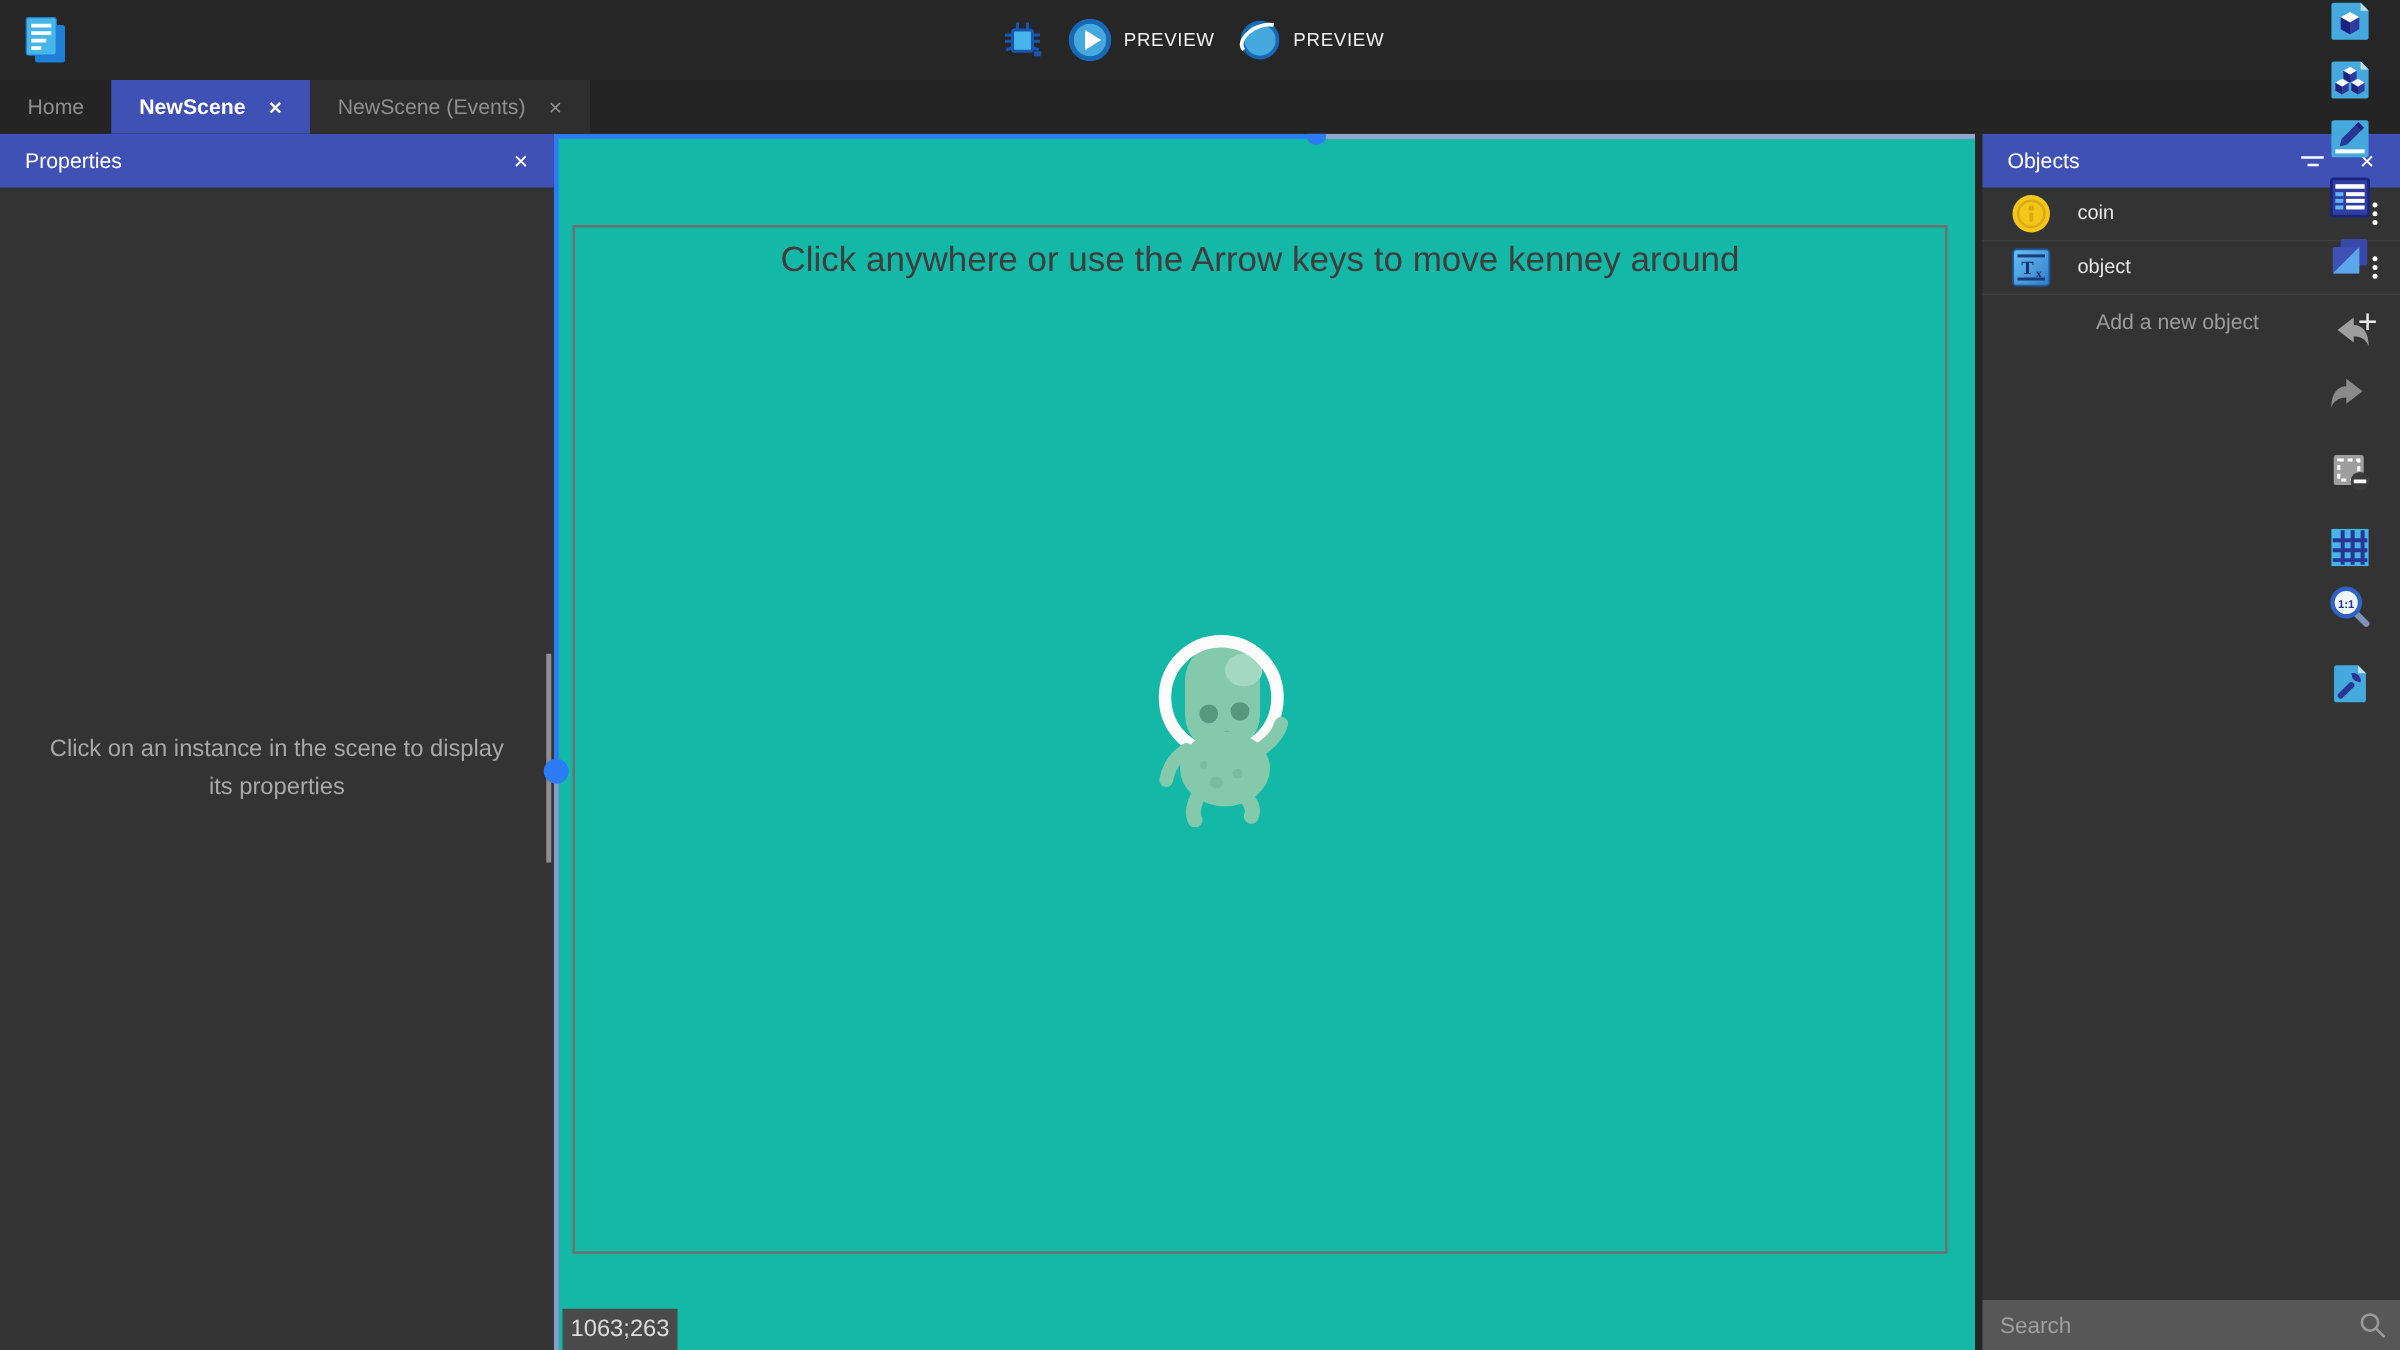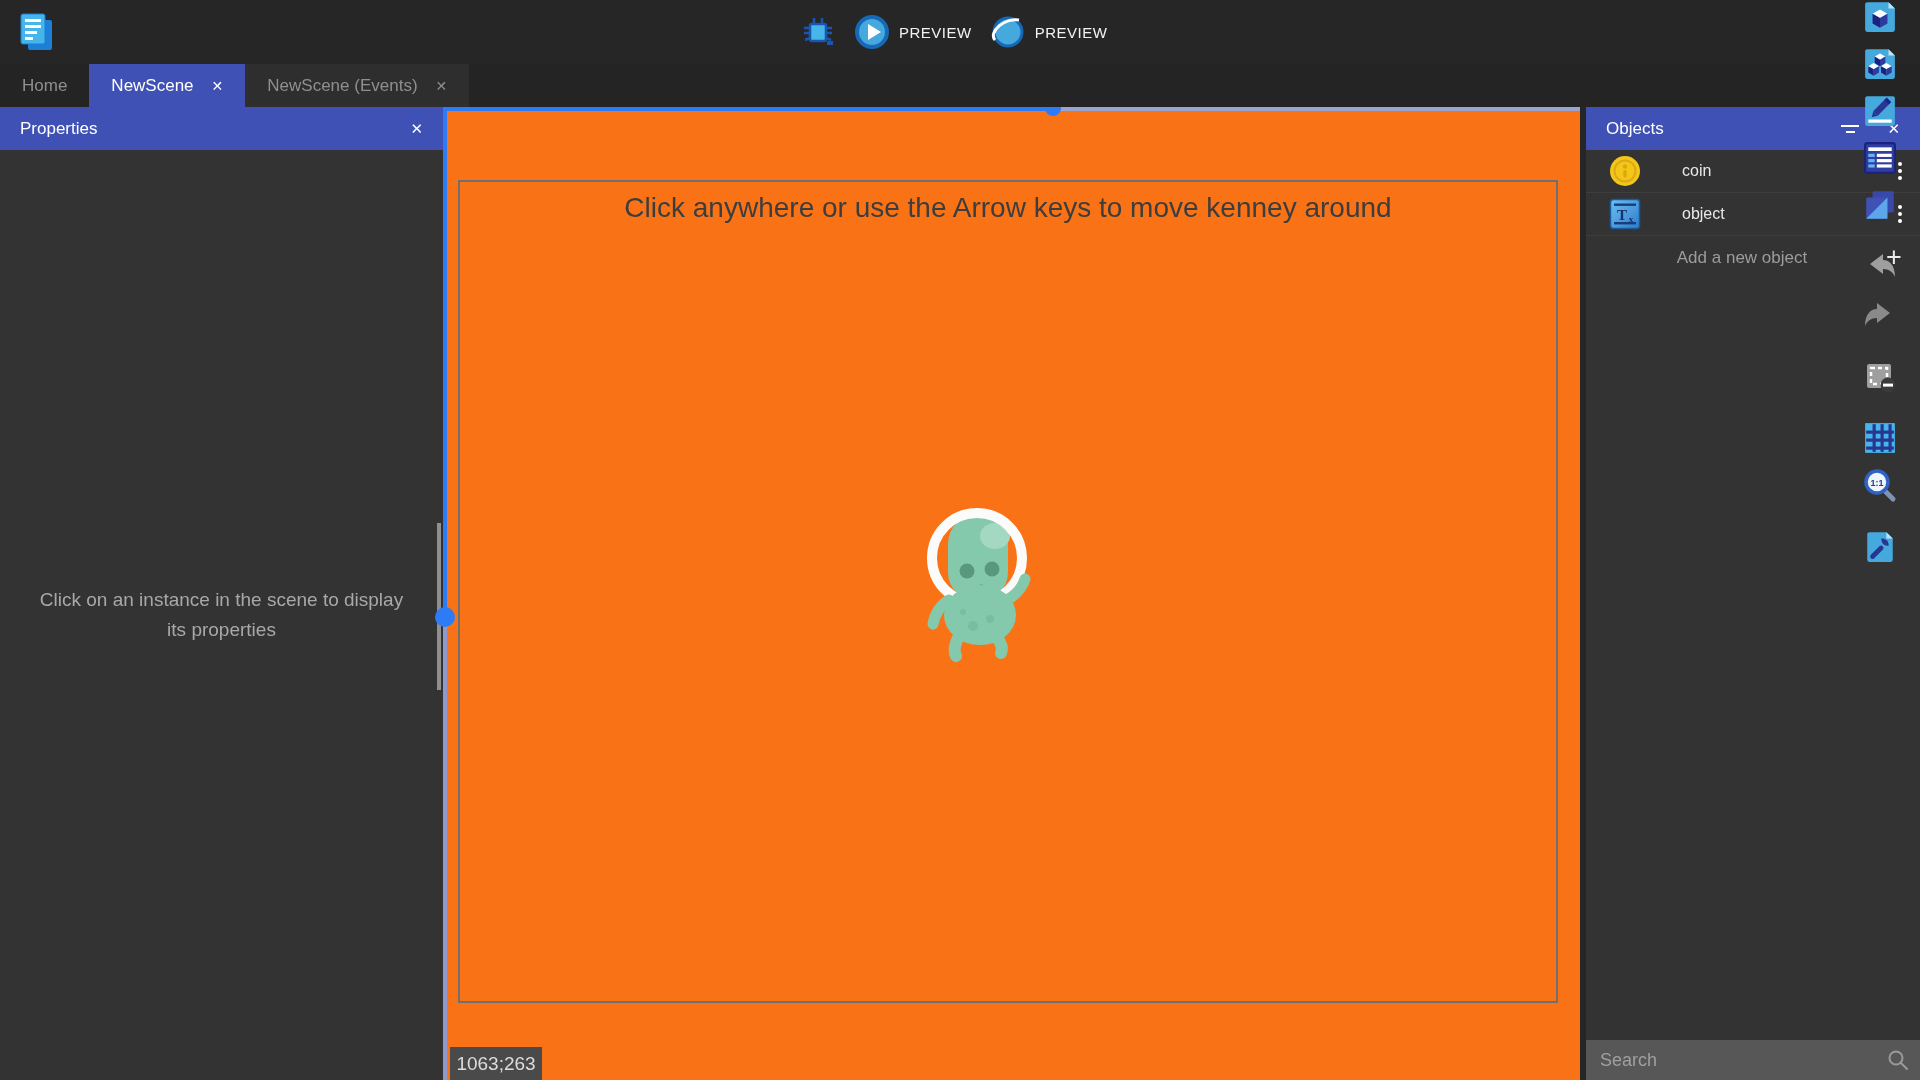--- a/index.html
+++ b/index.html
@@ -12,35 +12,35 @@
   .center-group { position:absolute; left:800px; top:0; height:64px; display:flex; align-items:center; gap:18px; }
   .tool-label { color:#f2f2f2; font-size:15px; letter-spacing:.5px; }
   .labeled-btn { display:flex; align-items:center; gap:9px; cursor:pointer; }
   .right-group { position:absolute; right:22px; top:0; height:64px; display:flex; align-items:center; gap:13px;flex-direction:column; }
   .vsep { width:1px; height:32px; background:#4a4a4a; margin:0 4px; }
   .tb-icon { width:36px; height:36px; display:flex; align-items:center; justify-content:center; cursor:pointer; }
 
   
   .tabbar { position:absolute; left:0; top:64px; width:1920px; height:43px; background:#242424; display:flex; z-index:3; }
   .tab { height:43px; display:flex; align-items:center; padding:0 22px; font-size:17px; color:#8f8f8f; cursor:pointer; gap:18px; }
-  .tab.active { background:#3f51b5; color:#fff; }
+  .tab.active { background:#3f51b5; color:#fff;font-weight:bold; }
   .tab.shaded { background:#2e2e2e; }
   .tab-close { font-size:14px; color:inherit; cursor:pointer; line-height:1; }
 
   
   .left-panel { position:absolute; left:0; top:107px; width:443px; bottom:0; background:#333; z-index:1; }
   .panel-header { height:43px; background:#3f51b5; display:flex; align-items:center; padding:0 20px; color:#fff; font-size:17px; }
   .panel-header .spacer { flex:1; }
   .header-close { color:#fff; font-size:15px; cursor:pointer; }
   .left-body { position:absolute; left:0; top:43px; right:0; bottom:0; display:flex; align-items:center; justify-content:center; }
   .empty-msg { width:370px; text-align:center; color:#a8a8a8; font-size:19px; line-height:1.6; }
   .v-scroll-thumb { position:absolute; right:2px; top:416px; width:4px; height:167px; background:#8f8f8f; cursor:pointer; }
 
   
-  .canvas { position:absolute; left:443px; top:107px; width:1137px; bottom:0; background:#f97316; overflow:hidden; z-index:0; }
+  .canvas { position:absolute; left:443px; top:107px; width:1137px; bottom:0; background:#14b8a6; overflow:hidden; z-index:0; }
   .sel-top-bright { position:absolute; left:0; top:0; width:610px; height:4px; background:#2e7bf6; }
   .sel-top-muted  { position:absolute; left:610px; top:0; width:527px; height:4px; background:#99a4ce; }
   .sel-left-bright{ position:absolute; left:0; top:0; width:4px; height:510px; background:#2e7bf6; }
   .sel-left-muted { position:absolute; left:0; top:510px; width:4px; bottom:0; background:#8d99cc; }
   .scene-rect { position:absolute; left:15px; top:73px; width:1100px; height:823px; border:2px solid #6f6f6f; }
   .scene-text { position:absolute; left:0; top:10px; width:100%; text-align:center; color:#3d3d3d; font-size:28px; cursor:default; }
   .kenney { position:absolute; left:462px; top:395px; width:145px; height:160px; cursor:pointer; }
   .coords-badge { position:absolute; left:7px; bottom:0; width:92px; height:33px; background:#4a4a4a;
     color:#dcdcdc; font-size:19px; display:flex; align-items:center; justify-content:center; }
   .handle { position:absolute; border-radius:50%; background:#2e7bf6; cursor:pointer; }
@@ -48,21 +48,21 @@
   .handle.left { left:435px; top:607px; width:20px; height:20px; z-index:3; }
 
   
   .resizer { position:absolute; left:1580px; top:107px; width:6px; bottom:0; background:#262626; z-index:1; }
   .right-panel { position:absolute; left:1586px; top:107px; right:0; bottom:0; background:#333; z-index:1; }
   .obj-header-icons { display:flex; align-items:center; gap:28px; }
   .filter-icon { display:flex; flex-direction:column; gap:4px; align-items:center; cursor:pointer; }
   .filter-icon i { display:block; height:2px; background:#fff; }
   .obj-row { height:43px; display:flex; align-items:center; border-bottom:1px solid #3e3e3e; cursor:pointer; }
   .obj-thumb { width:34px; height:34px; margin-left:22px; display:flex; align-items:center; justify-content:center; }
-  .obj-label { margin-left:40px; color:#e8e8e8; font-size:16px; flex:1; }
+  .obj-label { margin-left:20px; color:#e8e8e8; font-size:16px; flex:1; }
   .kebab { width:40px; display:flex; flex-direction:column; align-items:center; gap:3px; cursor:pointer; }
   .kebab i { width:4px; height:4px; border-radius:50%; background:#fff; display:block; }
   .add-row { height:43px; display:flex; align-items:center; cursor:pointer; }
   .add-label { flex:1; text-align:center; color:#9c9c9c; font-size:17px; padding-left:30px; }
   .add-plus { width:52px; color:#ececec; font-size:27px; font-weight:300; text-align:center; cursor:pointer; }
   .search-bar { position:absolute; left:0; right:0; bottom:0; height:40px; background:#575757; display:flex; align-items:center; }
   .search-input { flex:1; background:transparent; border:none; outline:none; color:#e5e5e5; font-size:18px;
     padding-left:14px; font-family:"Liberation Sans", sans-serif; }
   .search-input::placeholder { color:#9f9f9f; }
   .search-icon { width:44px; display:flex; justify-content:center; cursor:pointer; }

